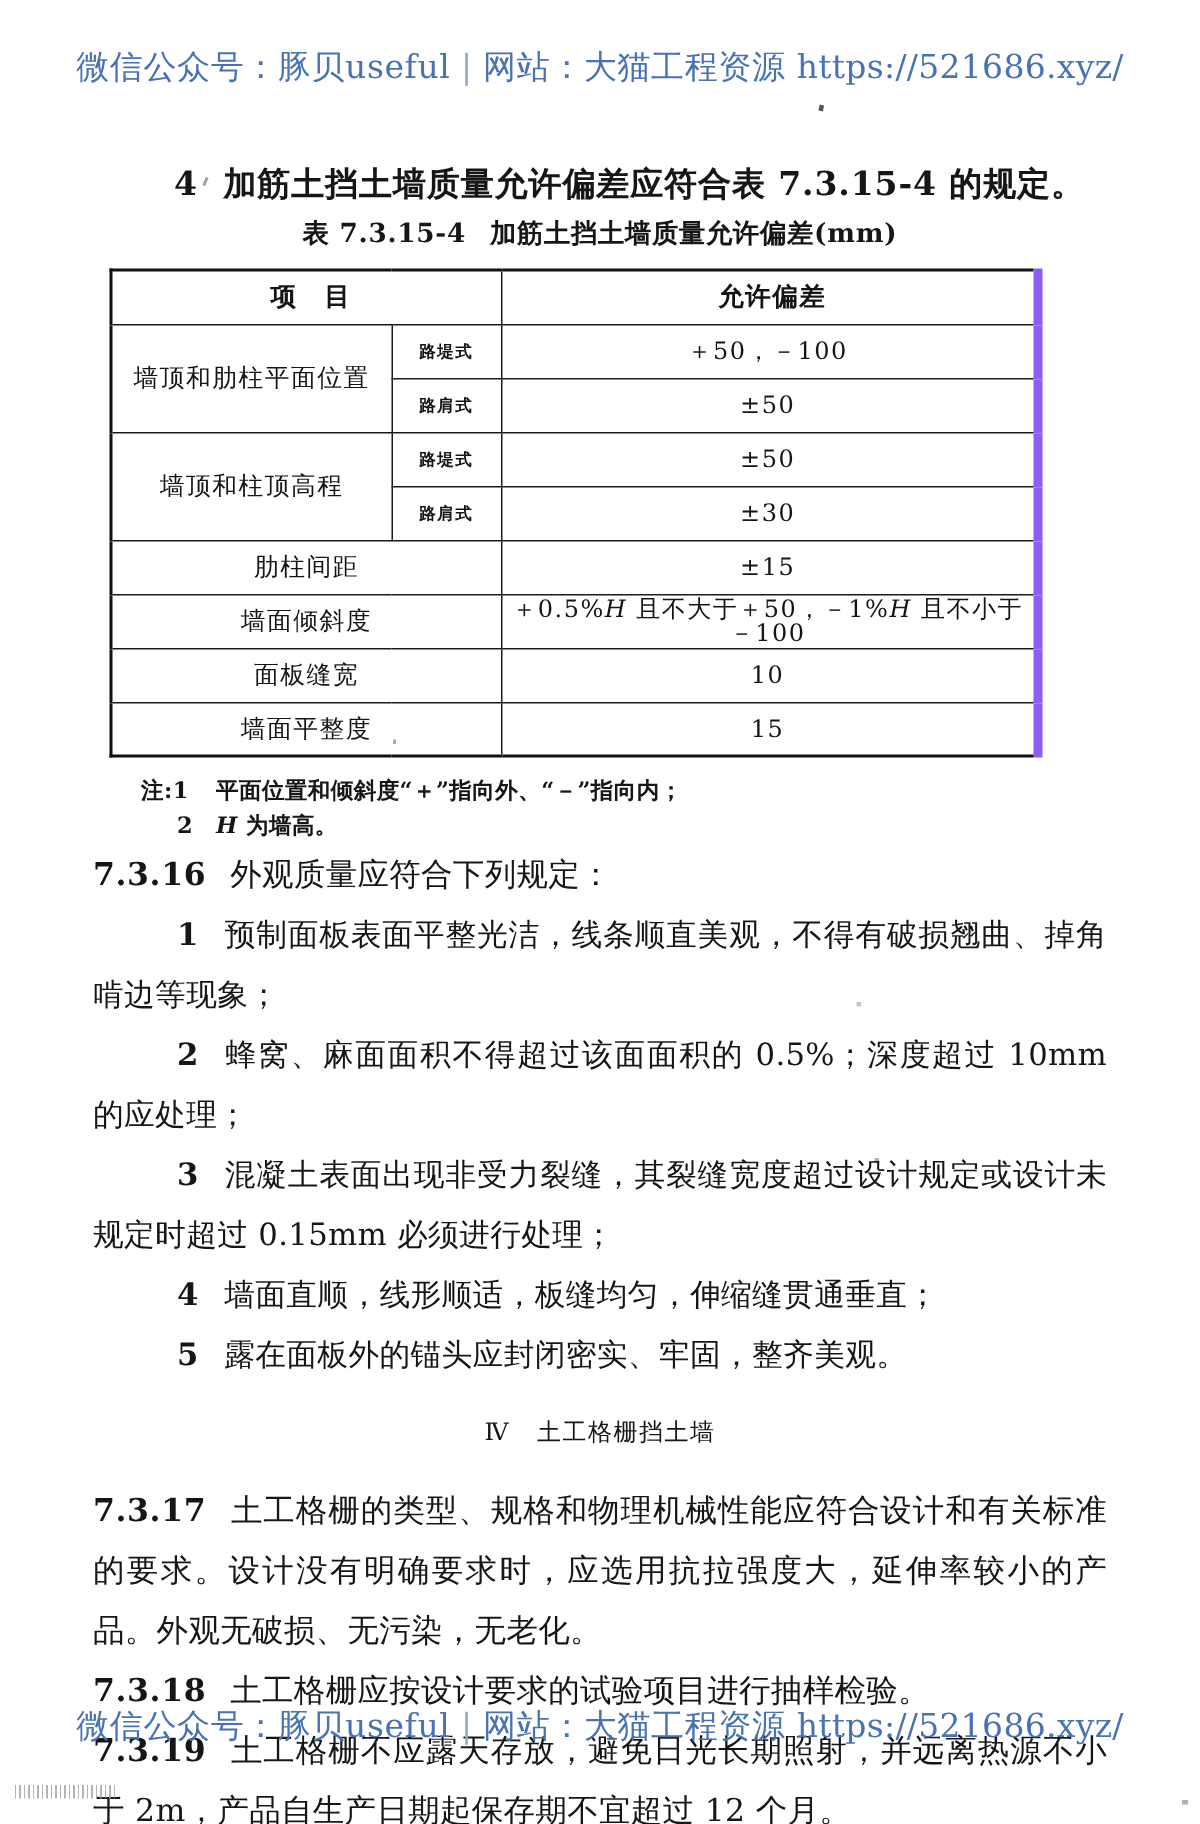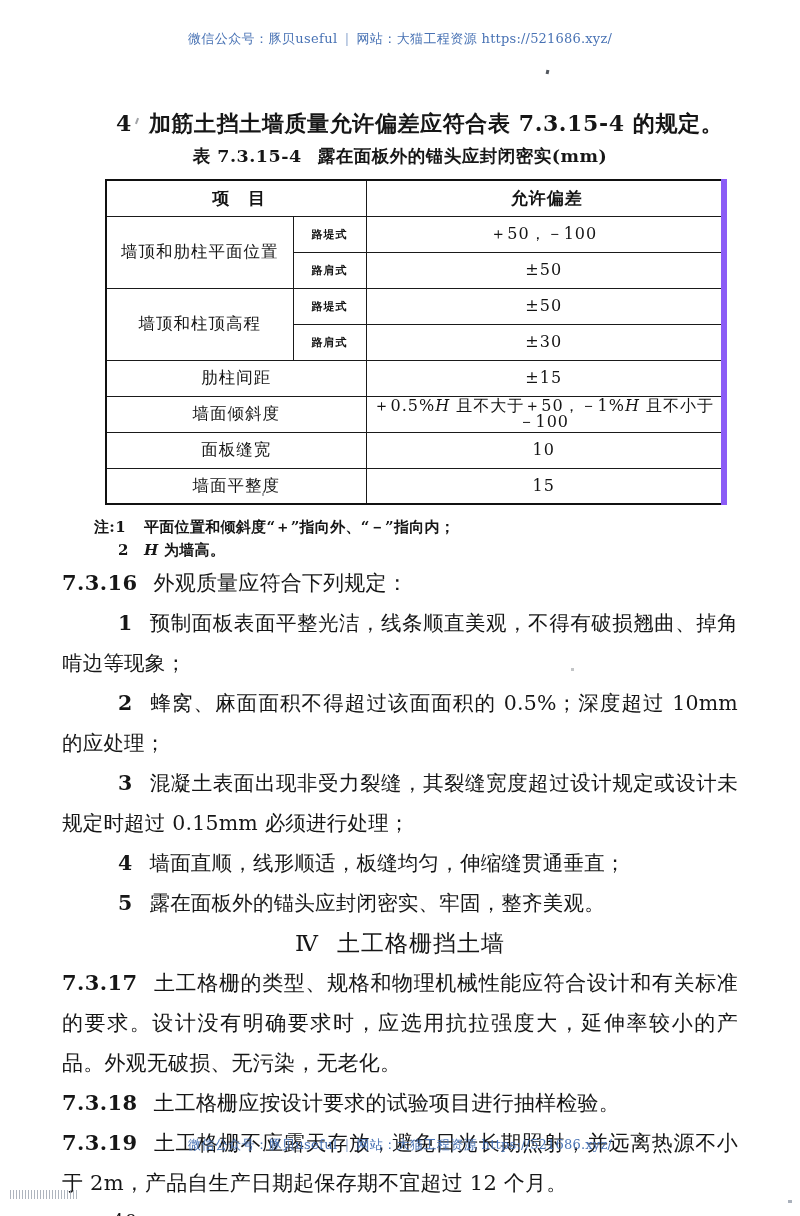--- a/index.html
+++ b/index.html
@@ -22,21 +22,21 @@
     height: 1216px;
   }
 
   
   .watermark {
     position: absolute;
     left: 0;
     width: 800px;
     text-align: center;
     color: #4872b4;
-    font-size: 13px;
+    font-size: 22px;
     letter-spacing: 0.4px;
     white-space: nowrap;
     font-family: "DejaVu Serif", "Liberation Serif", serif;
   }
   .watermark-top { top: 30px; }
   .watermark-bottom { top: 1136px; }
   .wm-sep {
     display: inline-block;
     padding: 0 7px;
     color: #8fa9cf;
@@ -97,21 +97,21 @@
     font-size: 17.5px;
     font-weight: bold;
     letter-spacing: 0.5px;
     line-height: 1;
   }
   .table-caption .cap-gap { display: inline-block; width: 16px; }
 
   
   table.spec {
     margin-top: 13px;
-    margin-left: 43px;
+    margin-left: 11px;
     border-collapse: collapse;
     width: 618px;
     table-layout: fixed;
     font-size: 16.5px;
   }
   table.spec td {
     border: 1px solid #1a1a1a;
     text-align: center;
     vertical-align: middle;
     padding: 0;
@@ -186,23 +186,23 @@
   .clause-no {
     font-weight: bold;
     letter-spacing: 0.4px;
     margin-right: 16px;
   }
   .item-no {
     font-weight: bold;
     margin-right: 17px;
   }
   .sec-heading {
-    margin: 0;
+    margin: 12px;
     text-align: center;
-    font-size: 23px;
+    font-size: 16px;
     line-height: 40px;
     letter-spacing: 1px;
   }
   .sec-heading .sec-gap { display: inline-block; width: 18px; }
   .mono-lat {
     font-family: "DejaVu Serif", "Liberation Serif", serif;
   }
   .pageno {
     margin: 0;
     font-size: 17px;
@@ -227,21 +227,21 @@
   <div class="speck speck-d"></div>
   <div class="speck speck-e"></div>
 
   <div class="content">
 
     <div class="clause-intro">
       <span class="num">4</span><span>加筋土挡土墙质量允许偏差应符合表 7.3.15-4 的规定。</span>
     </div>
 
     <div class="table-caption">
-      <span>表 7.3.15-4</span><span class="cap-gap"></span><span>露在面板外的锚头应封闭密实(mm)</span>
+      <span>表 7.3.15-4</span><span class="cap-gap"></span><span>加筋土挡土墙质量允许偏差(mm)</span>
     </div>
 
     <table class="spec">
       <colgroup>
         <col style="width:187px">
         <col style="width:73px">
         <col style="width:358px">
       </colgroup>
       <tbody>
         <tr style="height:35px">

